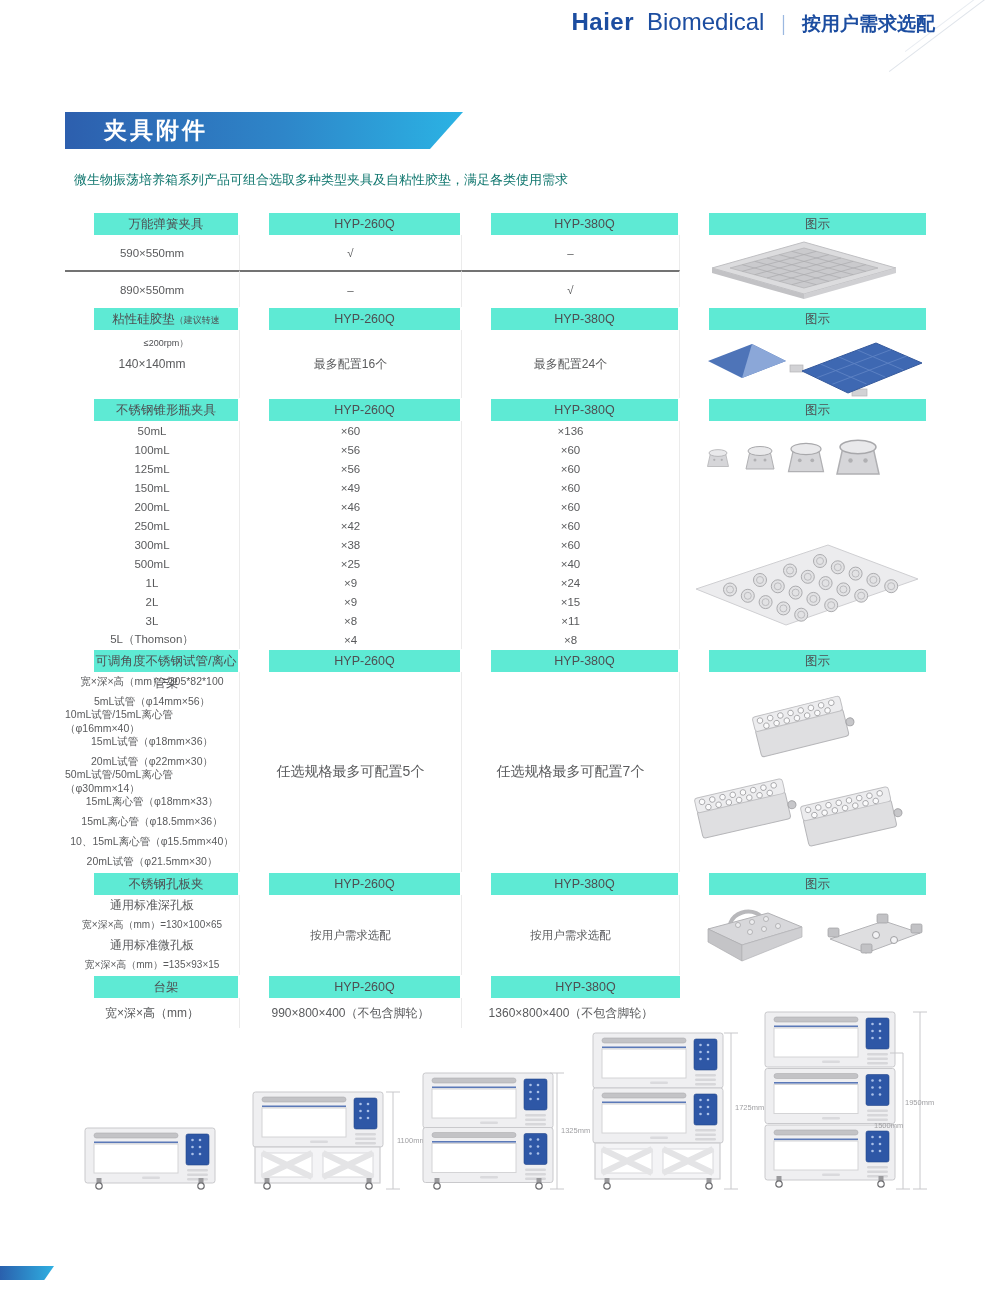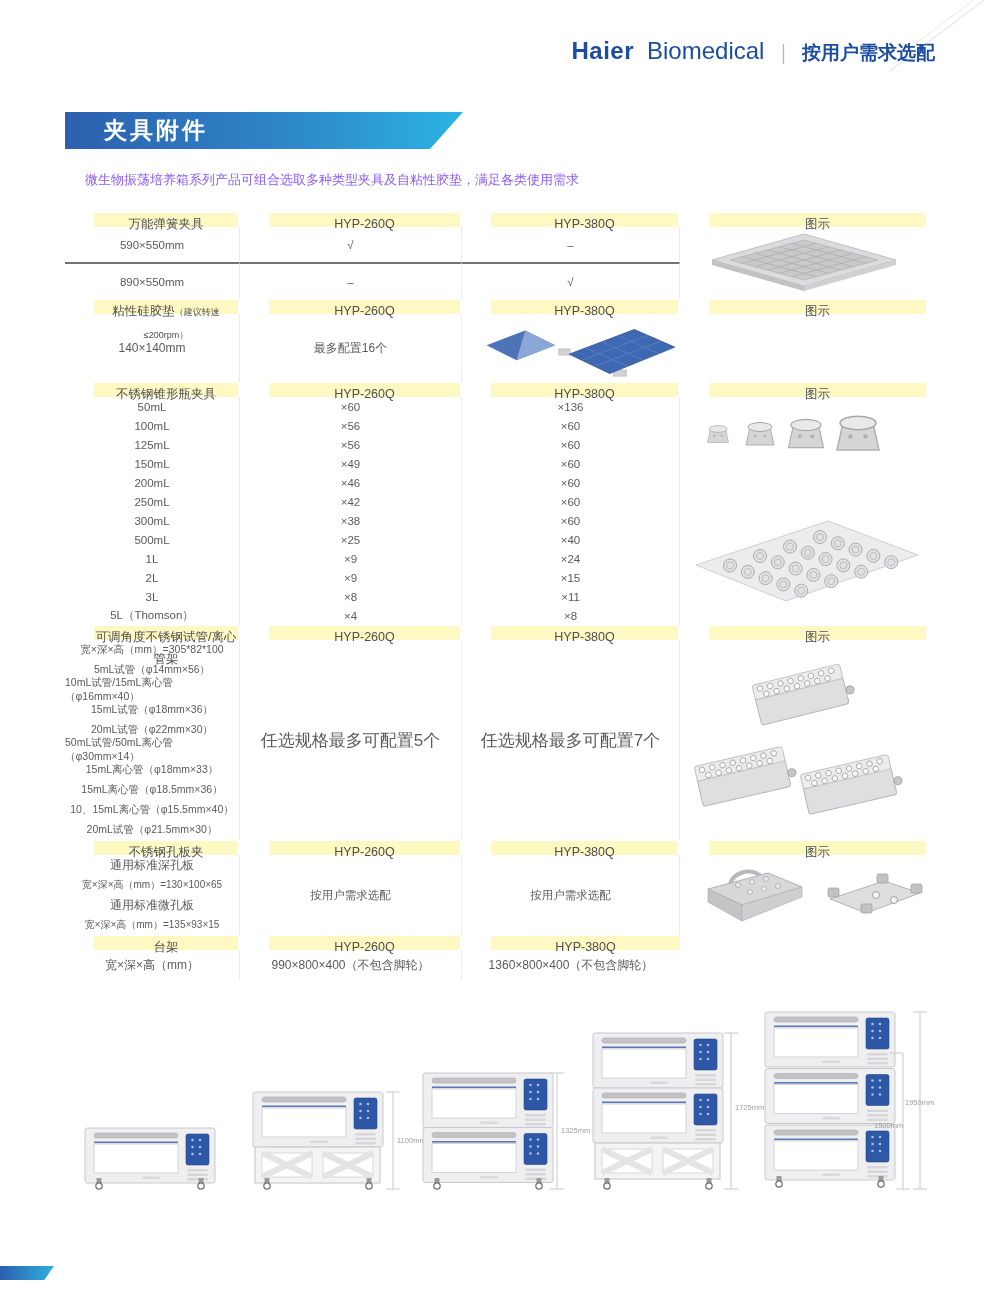--- a/index.html
+++ b/index.html
@@ -1,45 +1,45 @@
 <!DOCTYPE html>
 <html><head>
 <meta charset="utf-8">
 <style>
   html,body{margin:0;padding:0;background:#ffffff;}
   body{width:990px;height:1295px;position:relative;overflow:hidden;
        font-family:"Liberation Sans","DejaVu Sans",sans-serif;color:#595a5c;}
   
-  .logo{position:absolute;top:37px;right:55px;display:flex;align-items:baseline;white-space:nowrap;}
+  .logo{position:absolute;top:8px;right:55px;display:flex;align-items:baseline;white-space:nowrap;}
   .logo .haier{font-size:24px;font-weight:bold;color:#1c4da0;letter-spacing:.5px;}
   .logo .bio{font-size:24px;font-weight:500;color:#1c4da0;margin-left:13px;}
   .logo .div{color:#9bb8e0;font-size:20px;margin:0 9px;font-weight:300;}
   .logo .slogan{font-size:19px;font-weight:bold;color:#1c4da0;}
   .corner-line{position:absolute;top:26px;right:-34px;width:150px;height:1px;background:#dfe4ea;transform:rotate(-37deg);}
   .corner-line2{position:absolute;top:6px;right:-50px;width:150px;height:1px;background:#e8ecf1;transform:rotate(-37deg);}
   
   .banner{position:absolute;left:65px;top:112px;width:398px;height:37px;
     background:linear-gradient(90deg,#2d5fae 0%,#2e86c9 55%,#2bb3e4 100%);
     clip-path:polygon(0 0,100% 0,calc(100% - 33px) 100%,0 100%);}
   .banner span{display:block;line-height:37px;padding-left:39px;color:#fff;font-size:23px;font-weight:bold;letter-spacing:3px;}
-  .subtitle{position:absolute;left:85px;top:171px;font-size:13px;color:#8b5cf6;}
+  .subtitle{position:absolute;left:74px;top:171px;font-size:13px;color:#0f766e;}
   
   .tbl{position:absolute;left:65px;top:213px;width:863px;}
   .section{display:grid;grid-template-columns:175px 222px 218px 248px;margin-bottom:1px;}
-  .hdr{background:#fef9c3;height:14px;line-height:22px;text-align:center;font-size:12.5px;color:#4e4f52;border-right:2px solid #fff;margin-left:29px;}
+  .hdr{background:#5eead4;height:22px;line-height:22px;text-align:center;font-size:12.5px;color:#4e4f52;border-right:2px solid #fff;margin-left:29px;}
   .hdr:last-of-type,.hdr.noline{border-right:none;}
   .hdr .note{font-size:9px;}
   .cell{display:flex;align-items:center;justify-content:center;font-size:11.5px;color:#595a5c;}
   .b1,.b2,.b3{border-right:1px solid #ebebeb;}
   .sec1 .cell{height:35px;}
   .sec1 .rt{border-top:2px solid #737373;text-align:right;}
   .sec2 .cell{height:68px;font-size:12px;}
   .sec3 .cell{height:19px;}
   .sec4 .lab{height:20px;font-size:10.5px;}
-  .sec4 .merged{font-size:17px;}
+  .sec4 .merged{font-size:14px;}
   .sec5 .lab{height:20px;font-size:12px;}
   .sec5 .lab.small{font-size:10px;}
   .sec6 .cell{height:30px;font-size:12px;}
   .illu{display:flex;align-items:center;justify-content:center;}
   
   .machines{position:absolute;left:0;top:1008px;width:990px;height:187px;}
   
   .ribbon{position:absolute;left:0;top:1266px;width:54px;height:14px;
     background:linear-gradient(90deg,#2a60ad,#2fb0e2);
     clip-path:polygon(0 0,100% 0,82% 100%,0 100%);}
@@ -96,20 +96,21 @@
     <div class="cell b3 rt">√</div>
   </div>
 
   <div class="section sec2">
     <div class="hdr"><span>粘性硅胶垫</span><span class="note">（建议转速≤200rpm）</span></div>
     <div class="hdr">HYP-260Q</div>
     <div class="hdr">HYP-380Q</div>
     <div class="hdr">图示</div>
     <div class="cell b1">140×140mm</div>
     <div class="cell b2">最多配置16个</div>
+    <div class="cell b3">最多配置24个</div>
     <div class="illu">
       <svg width="248" height="66" viewBox="0 0 248 66">
         <polygon points="28,30 72,13 106,30 62,47" fill="#4e74b8"></polygon>
         <polygon points="72,13 106,30 62,47" fill="#8ba7d8"></polygon>
         <rect x="110" y="34" width="13" height="7" fill="#d2d2d5" stroke="#b5b5b8" stroke-width=".7"></rect>
         <rect x="172" y="58" width="15" height="7" fill="#d2d2d5" stroke="#b5b5b8" stroke-width=".7"></rect>
         <polygon points="122,40 196,12 242,32 168,62" fill="#3e68b2" stroke="#35599c" stroke-width="1"></polygon>
         <g stroke="#5d82c4" stroke-width=".9">
           <line x1="140.5" y1="33" x2="186.5" y2="53"></line>
             <line x1="159" y1="26" x2="205" y2="46"></line>

